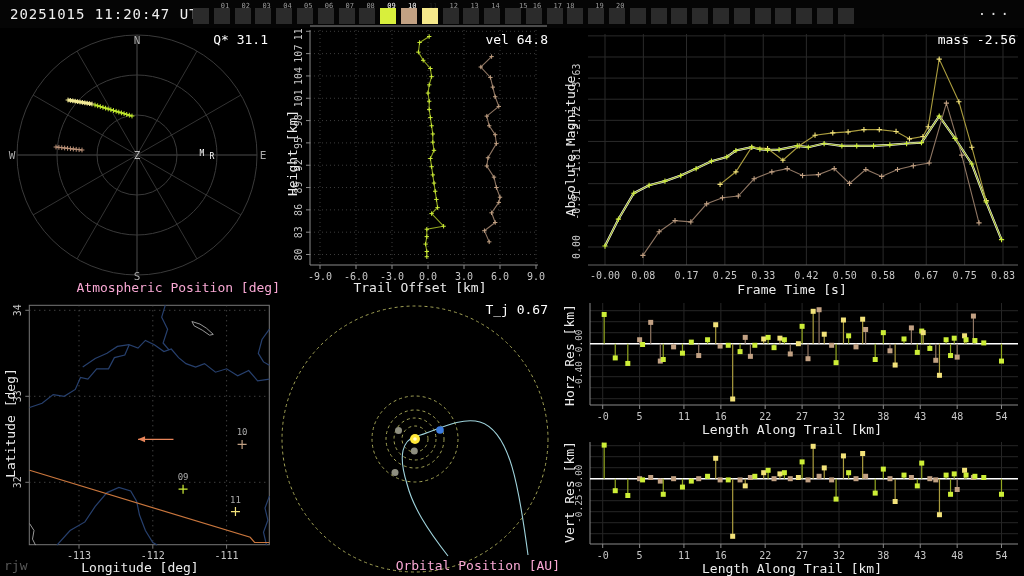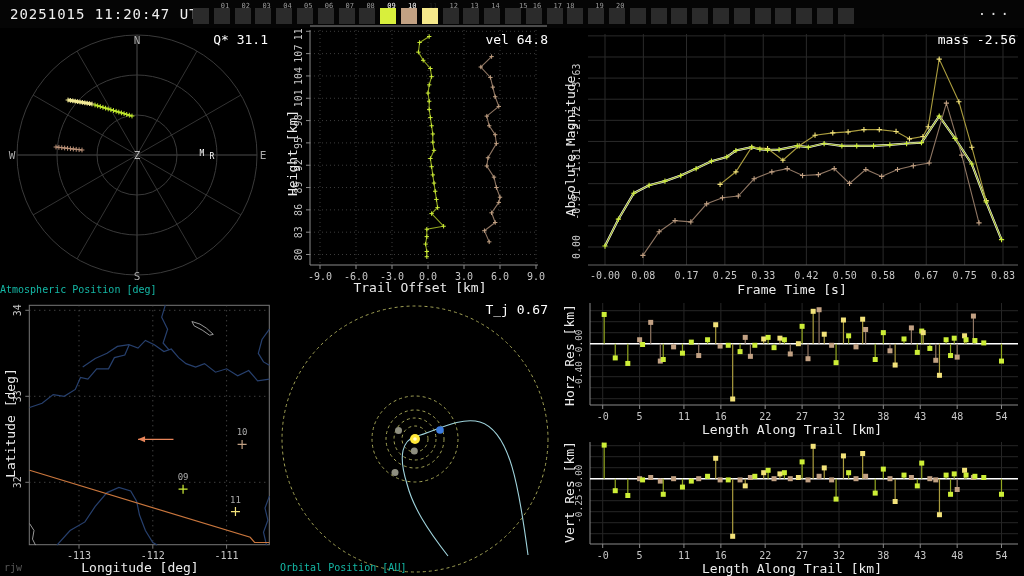--- a/index.html
+++ b/index.html
@@ -7,25 +7,25 @@
           font-family:"DejaVu Sans Mono","Liberation Mono",monospace;}
   #topbar{position:absolute;left:0;top:0;width:1024px;height:28px;background:#050505;}
   #timestamp{position:absolute;left:10px;top:6px;color:#f0f0f0;font-size:14px;letter-spacing:1px;}
   #frames{position:absolute;left:0;top:0;width:944px;height:28px;}
   .fsq{position:absolute;top:8px;width:16px;height:16px;background:#2b2b2b;}
   .fnum{position:absolute;top:2px;font-size:7px;color:#9a9a9a;}
   #frange{position:absolute;left:310px;top:25px;width:237px;height:2px;background:#4b4b4b;}
   #menu{position:absolute;right:12px;top:2px;color:#ddd;font-size:14px;letter-spacing:3px;cursor:default;}
   .panel{position:absolute;}
   .badge{position:absolute;top:4px;right:12px;color:#fff;font-size:13px;white-space:nowrap;}
-  .ptitle{position:absolute;bottom:3px;left:0;width:100%;text-align:left;color:#14b8a6;font-size:10px;}
+  .ptitle{position:absolute;bottom:3px;left:0;width:100%;text-align:right;color:#f9a8d4;font-size:13px;}
   .xlab{position:absolute;bottom:1px;left:0;width:100%;text-align:center;color:#ececec;font-size:13px;}
   .vlabel{position:absolute;color:#ececec;font-size:13px;white-space:nowrap;
           transform:translate(-50%,-50%) rotate(-90deg);}
-  .wm{position:absolute;left:4px;bottom:3px;color:#575757;font-size:10px;}
+  .wm{position:absolute;left:4px;bottom:3px;color:#575757;font-size:13px;}
   svg{position:absolute;left:0;top:0;}
 </style>
 </head>
 <body>
 
 <div id="screen">
   <div id="topbar">
     <span id="timestamp">20251015 11:20:47 UTC</span>
     <div id="frames">
         <div class="fsq" style="left: 193px;"></div>

